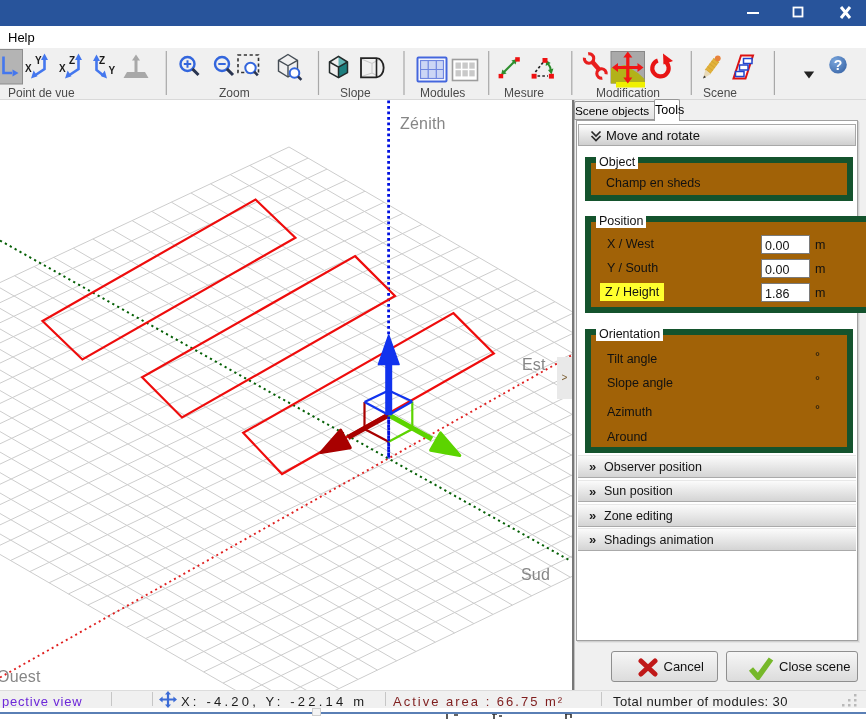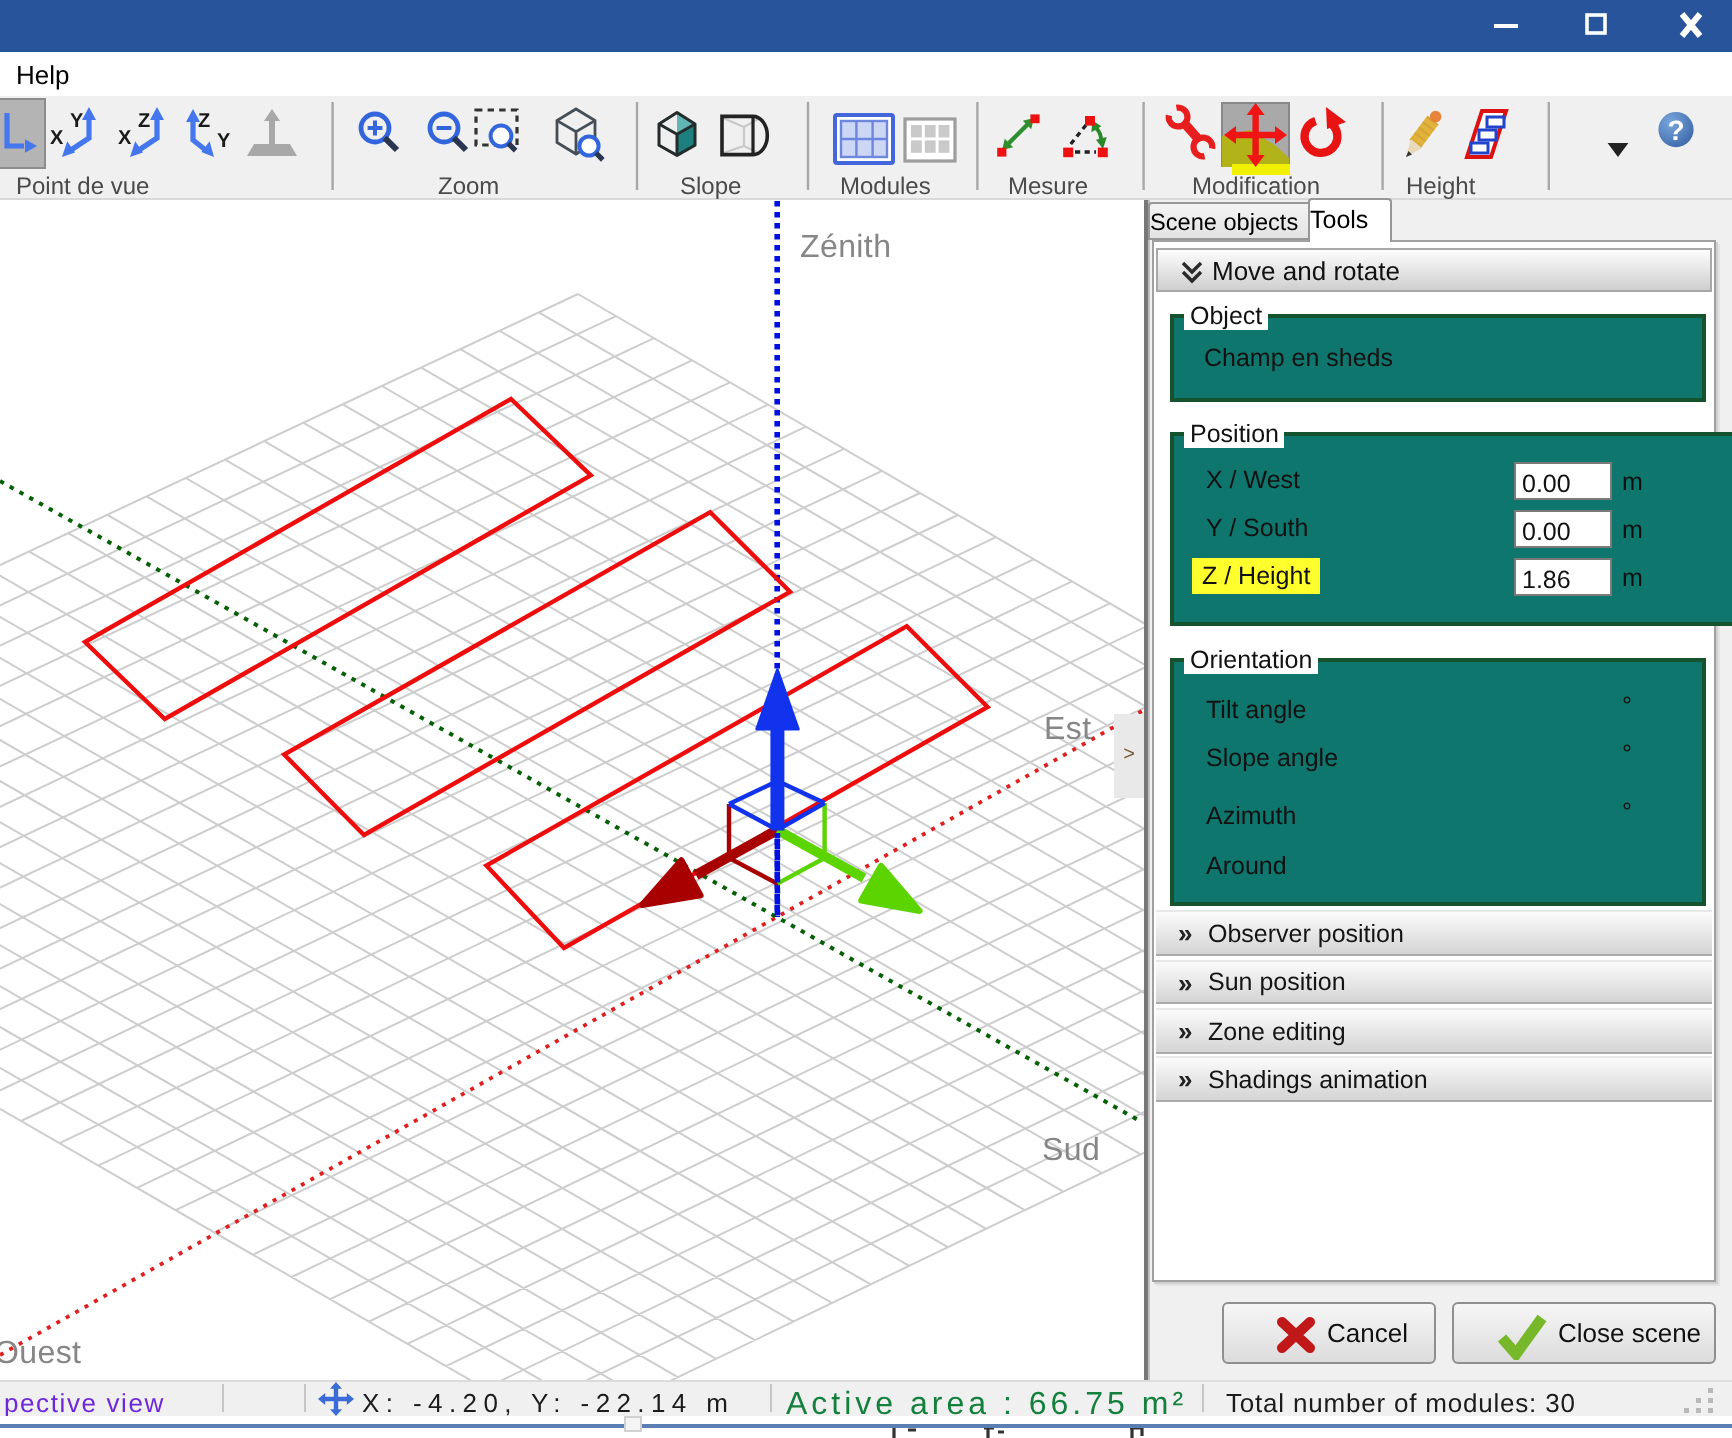--- a/index.html
+++ b/index.html
@@ -9,25 +9,25 @@
 #toolbar{position:absolute;left:0;top:48px;width:866px;height:52px;background:#f0f0f0;border-bottom:1px solid #d9d9d9}
 #view3d{position:absolute;left:0;top:100px;width:572px;height:590px;background:#fff}
 #panel{position:absolute;left:575px;top:100px;width:291px;height:590px;background:#f0f0f0}
 #statusbar{position:absolute;left:0;top:690px;width:866px;height:18px;background:#f0f0f0;border-top:1px solid #dcdcdc;font-size:13px;color:#6d28d9}
 .sep{position:absolute;top:692px;width:1px;height:14px;background:#c6c6c6}
 #bottomstrip{position:absolute;left:0;top:708px;width:866px;height:11px;background:#fff}
 .tb-label{position:absolute;font-size:12px;color:#4a4a4a;top:85.5px;white-space:nowrap}
 
 .tab{position:absolute;font-size:12.5px;color:#000}
 #tab1{left:574px;top:101px;width:88px;height:19px;background:linear-gradient(#f4f4f4,#e3e3e3);border:1px solid #979797;border-radius:2px 2px 0 0;text-align:left;line-height:18px;font-size:11.8px}
-#tab2{left:654px;top:99px;width:42px;height:22px;background:#fff;border:1px solid #979797;border-bottom:none;border-radius:2px 2px 0 0;text-align:left;line-height:20px;z-index:3}
+#tab2{left:654px;top:99px;width:26px;height:22px;background:#fff;border:1px solid #979797;border-bottom:none;border-radius:2px 2px 0 0;text-align:left;line-height:20px;z-index:3}
 #container{position:absolute;left:576px;top:120px;width:282px;height:521px;background:#fff;border:1px solid #a0a0a0;box-shadow:1px 1px 0 #d0d0d0,2px 2px 0 #e4e4e4}
 .hdrbar{position:absolute;left:1px;width:278px;height:22px;background:linear-gradient(#fdfdfd,#cfcfcf);border:1px solid #a8a8a8;font-size:13px;color:#111}
 .hdrbar .txt{position:absolute;left:27px;top:3px}
-.gbox{position:absolute;border:2px solid #14532d;background:#0f766e}
+.gbox{position:absolute;border:6px solid #14532d;background:#a16207}
 .glabel{position:absolute;top:-8px;left:5px;background:#fff;padding:0 3px;font-size:12.5px;color:#111}
 .flabel{position:absolute;font-size:12.5px;color:#111;white-space:nowrap}
 .finput{position:absolute;width:49px;height:19px;border:1px solid #7a7a7a;background:#fff;font-size:12.5px;color:#111;padding:2px 16px 0 3px}
 .unit{position:absolute;font-size:12.5px;color:#111}
 .btn{position:absolute;background:linear-gradient(#f6f6f6,#dcdcdc);border:1px solid #8f8f8f;border-radius:3px;font-size:13px;color:#111}
 .colbar{position:absolute;left:1px;width:278px;height:22.5px;background:linear-gradient(#fbfbfb,#d4d4d4);border-top:1px solid #e8e8e8;border-bottom:1px solid #aaa;font-size:12.5px;color:#141414}
 .chev{position:absolute;left:11px;top:3px;font-size:13px;font-weight:bold;color:#222}
 .ctxt{position:absolute;left:26px;top:3.5px}
 </style></head><body>
 
@@ -179,21 +179,21 @@
 <path d="M803.8 23.5h10.4l-5.2 7z" fill="#222"></path>
 <circle cx="838" cy="16.8" r="8.8" fill="url(#helpg)"></circle>
 <text x="838" y="22" text-anchor="middle" font-size="14px" font-weight="bold" fill="#fff">?</text>
 </svg>
 <div class="tb-label" style="left:8px">Point de vue</div>
 <div class="tb-label" style="left:219px">Zoom</div>
 <div class="tb-label" style="left:340px">Slope</div>
 <div class="tb-label" style="left:420px">Modules</div>
 <div class="tb-label" style="left:504px">Mesure</div>
 <div class="tb-label" style="left:596px">Modification</div>
-<div class="tb-label" style="left:703px">Height</div>
+<div class="tb-label" style="left:703px">Scene</div>
 
 <svg id="view3d" viewBox="0 99.5 572 590" width="572" height="590" style="position:absolute;left:0;top:99.5px">
 <path d="M289.0 146.5L-260.0 404.0M289.0 146.5L821.0 456.0M308.0 157.6L-240.7 415.1M269.4 155.7L801.7 465.3M327.0 168.6L-221.4 426.3M249.8 164.9L782.4 474.6M346.0 179.7L-202.0 437.4M230.2 174.1L763.1 483.9M365.0 190.7L-182.7 448.6M210.6 183.3L743.9 493.1M384.0 201.8L-163.4 459.7M191.0 192.5L724.6 502.4M403.0 212.8L-144.1 470.9M171.4 201.7L705.3 511.7M422.0 223.9L-124.8 482.0M151.8 210.9L686.0 521.0M441.0 234.9L-105.4 493.1M132.1 220.1L666.7 530.3M460.0 246.0L-86.1 504.3M112.5 229.3L647.4 539.6M479.0 257.0L-66.8 515.4M92.9 238.5L628.1 548.9M498.0 268.1L-47.5 526.6M73.3 247.7L608.9 558.1M517.0 279.1L-28.1 537.7M53.7 256.9L589.6 567.4M536.0 290.2L-8.8 548.9M34.1 266.1L570.3 576.7M555.0 301.2L10.5 560.0M14.5 275.2L551.0 586.0M574.0 312.3L29.8 571.1M-5.1 284.4L531.7 595.3M593.0 323.4L49.1 582.3M-24.7 293.6L512.4 604.6M612.0 334.4L68.5 593.4M-44.3 302.8L493.1 613.9M631.0 345.5L87.8 604.6M-63.9 312.0L473.9 623.1M650.0 356.5L107.1 615.7M-83.5 321.2L454.6 632.4M669.0 367.6L126.4 626.9M-103.1 330.4L435.3 641.7M688.0 378.6L145.8 638.0M-122.8 339.6L416.0 651.0M707.0 389.7L165.1 649.1M-142.4 348.8L396.7 660.3M726.0 400.7L184.4 660.3M-162.0 358.0L377.4 669.6M745.0 411.8L203.7 671.4M-181.6 367.2L358.1 678.9M764.0 422.8L223.0 682.6M-201.2 376.4L338.9 688.1M783.0 433.9L242.4 693.7M-220.8 385.6L319.6 697.4M802.0 444.9L261.7 704.9M-240.4 394.8L300.3 706.7M821.0 456.0L281.0 716.0M-260.0 404.0L281.0 716.0" stroke="#cdcdcd" stroke-width="1" fill="none"></path>
 
 <path d="M388.6 100V458" stroke="#0010e0" stroke-width="2.8" stroke-dasharray="2.8 2.7" fill="none"></path>
 <path d="M0 677L572 354.5" stroke="#e02020" stroke-width="1.9" stroke-dasharray="2 3.4" fill="none"></path>
 <path d="M0 240L570 560" stroke="#066006" stroke-width="2" stroke-dasharray="2.2 3.4" fill="none"></path>
 
 <g stroke="#ee0c0c" stroke-width="2.2" fill="none" stroke-linejoin="miter">
 <path d="M255.5 199L295.4 237.2L82.4 359L42.5 320.5Z"></path>
@@ -297,21 +297,21 @@
 </div>
 
 <div id="statusbar">
 <span class="abs" style="left:2px;top:3px;letter-spacing:0.8px">pective view</span>
 </div>
 <div class="sep" style="left:111px"></div>
 <div class="sep" style="left:152px"></div>
 <div class="sep" style="left:385px"></div>
 <div class="sep" style="left:601px"></div>
 <span class="abs" style="left:181px;top:693.5px;font-size:13px;color:#1c1c1c;letter-spacing:3.2px">X: -4.20, Y: -22.14 m</span>
-<span class="abs" style="left:393px;top:693.5px;font-size:16px;color:#15803d;letter-spacing:2px">Active area : 66.75 m²</span>
+<span class="abs" style="left:393px;top:693.5px;font-size:13px;color:#7f1d1d;letter-spacing:2px">Active area : 66.75 m²</span>
 <span class="abs" style="left:613px;top:693.5px;font-size:13px;color:#1c1c1c;letter-spacing:0.4px">Total number of modules: 30</span>
 <svg class="abs" style="left:159px;top:691px" width="18" height="17">
 <g stroke="#3b6bd6" fill="#3b6bd6">
       <path d="M9 2v13M2.5 8.5h13" stroke-width="2.2"></path>
 <path d="M9 0l3 3.4H6zM9 17l3-3.4H6zM0 8.5l3.6-3v6zM18 8.5l-3.6-3v6z" stroke="none"></path>
     </g>
 </svg>
 
 <div id="bottomstrip"></div>
 <div class="abs" style="left:0;top:712.3px;width:866px;height:1.6px;background:#5a7fb5"></div>

